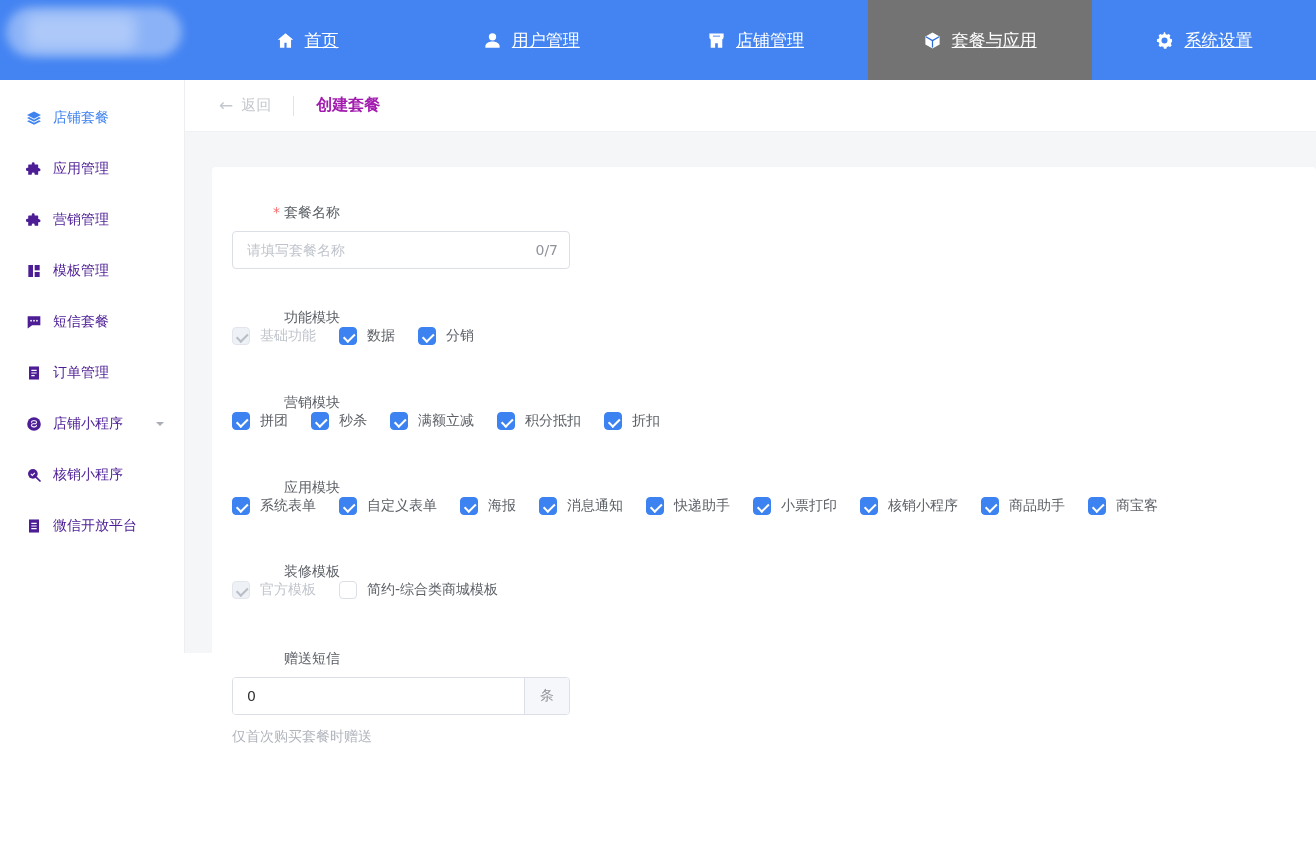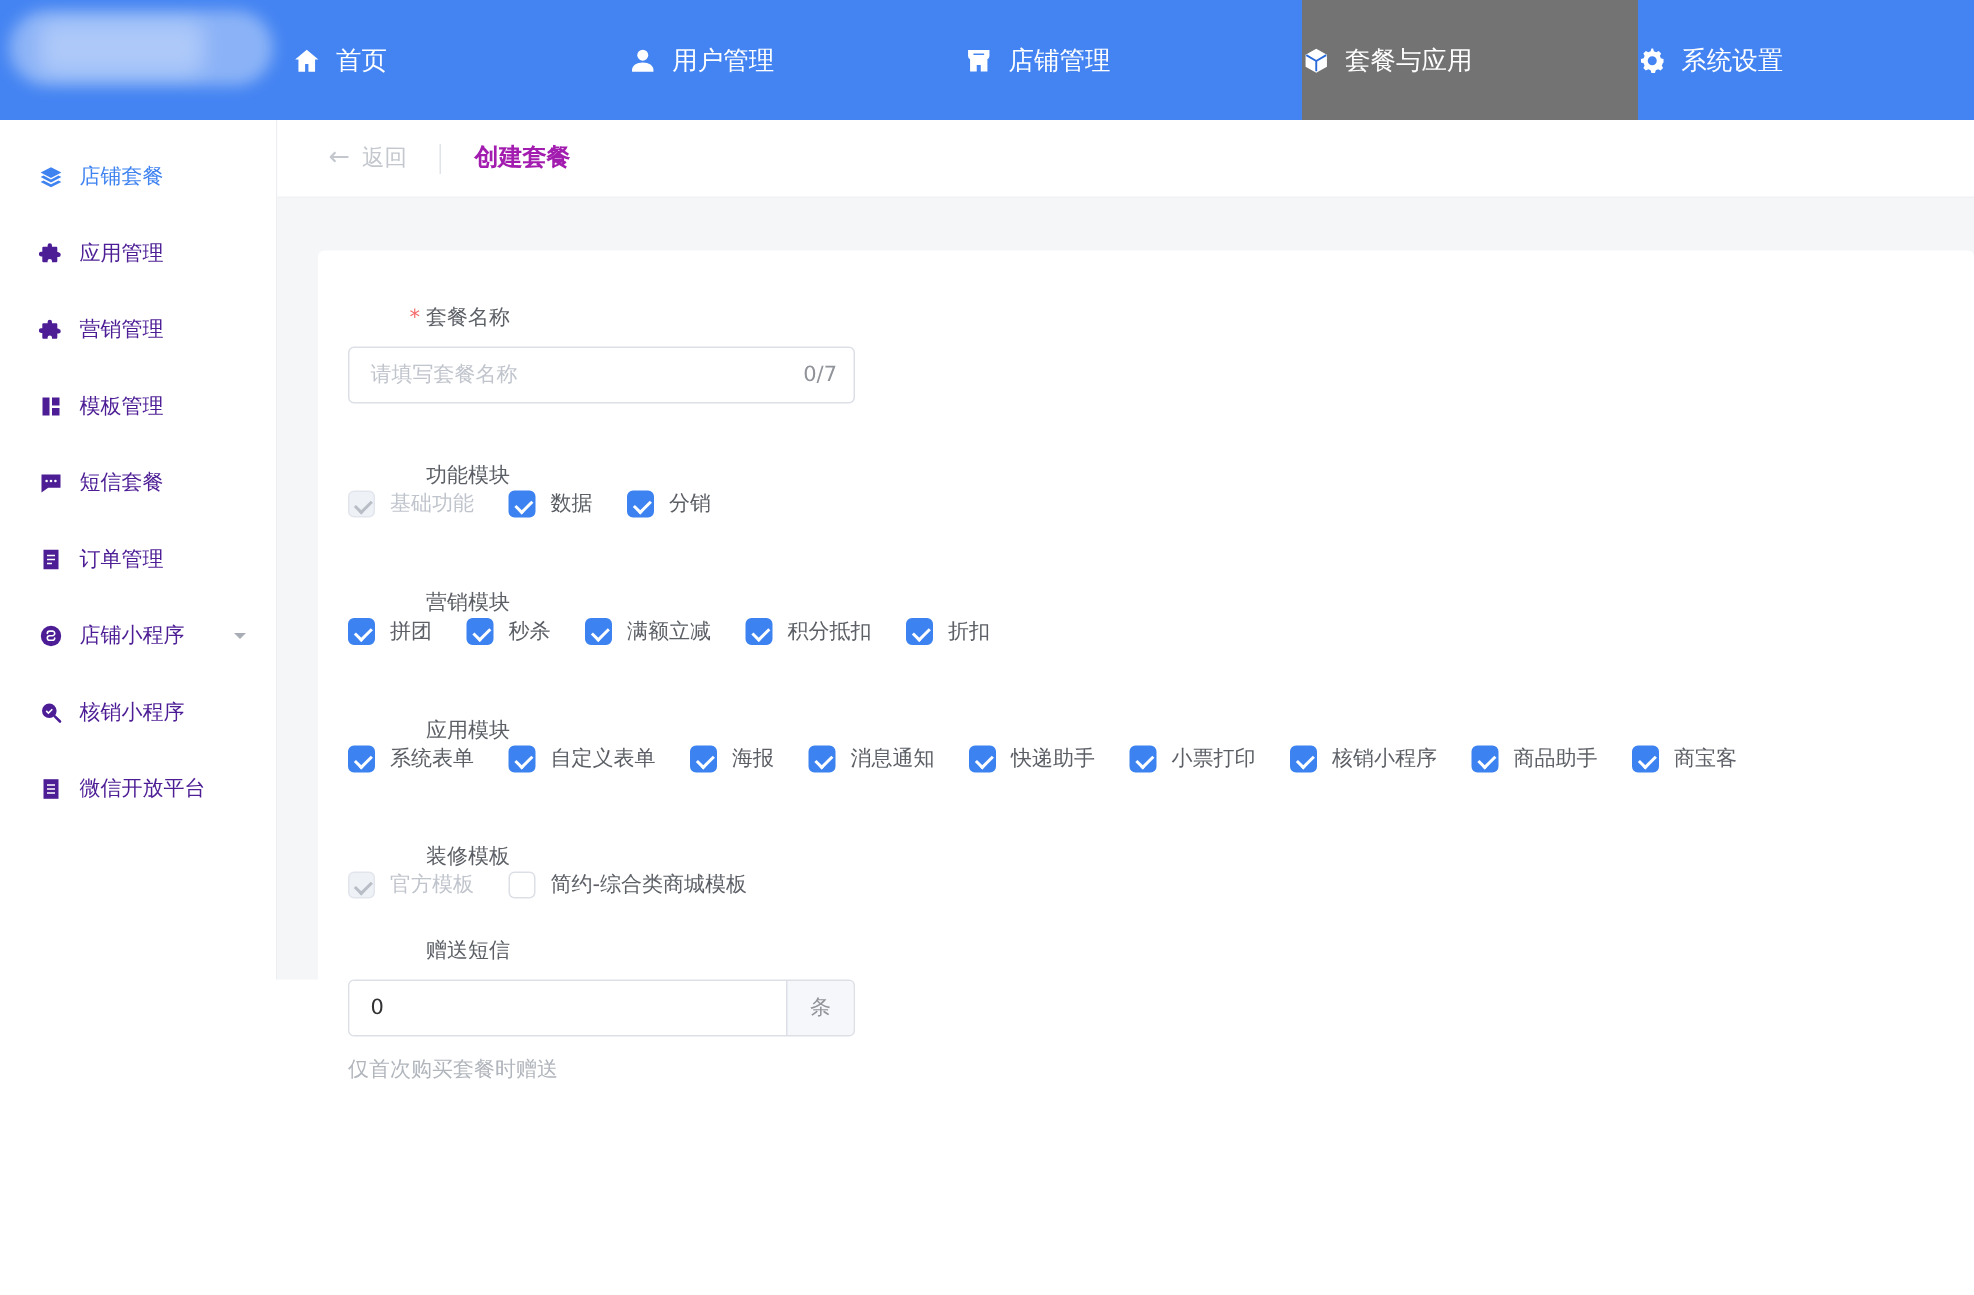--- a/index.html
+++ b/index.html
@@ -7,22 +7,22 @@
     font-family:"DejaVu Sans","Liberation Sans",sans-serif; background:#fff; }
 
   
   .navbar { height:80px; background:#4484f2; display:flex; }
   .logo-area { width:195px; position:relative; }
   .logo-blur { position:absolute; left:6px; top:7px; width:176px; height:50px;
     border-radius:26px; background:rgba(255,255,255,.38); filter:blur(5px); }
   .logo-blur2 { position:absolute; left:26px; top:14px; width:110px; height:36px;
     border-radius:10px; background:rgba(255,255,255,.30); filter:blur(7px); }
   .nav-items { flex:1; display:flex; }
-  .nav-item { flex:1; display:flex; align-items:center; justify-content:flex-start;
-    gap:10px; color:#fff; font-size:17px; cursor:pointer; }
+  .nav-item { flex:1; display:flex; align-items:center; justify-content:center;
+    gap:10px; color:#fff; font-size:17px; cursor:pointer;text-decoration:underline; }
   .nav-item.active { background:#737373; }
   .nav-icon { width:19px; height:19px; display:inline-flex; }
   .nav-icon svg { width:19px; height:19px; }
 
   
   .main { display:flex; height:573px; }
   .sidebar { width:185px; background:#fff; border-right:1px solid #eceef2;
     padding-top:12px; flex-shrink:0; }
   .sidebar-item { height:51px; display:flex; align-items:center; gap:11px;
     padding:0 20px 0 26px; font-size:14px; color:#4c1d95; cursor:pointer; }
@@ -48,21 +48,21 @@
   .form-row { display:flex; align-items:flex-start;flex-direction:column; }
   .form-label { width:128px; flex-shrink:0; text-align:right; font-size:14px;
     color:#5c6066; line-height:18px; white-space:nowrap; }
   .form-label.required::before { content:"*"; color:#f56c6c; margin-right:4px; }
   .form-control { margin-left:20px; flex:1; min-width:0; }
 
   .row-name { margin-bottom:39px; }
   .row-name .form-label { line-height:38px; }
   .row-feature, .row-marketing { margin-bottom:48px; }
   .row-app { margin-bottom:47px; }
-  .row-template { margin-bottom:16px; }
+  .row-template { margin-bottom:40px; }
   .row-sms { margin-bottom:28px; }
   .row-sms .form-label { line-height:38px; }
   .row-intro .form-label { padding-top:11px; }
 
   .text-input-wrap { position:relative; width:338px; }
   .text-input { width:338px; height:38px; border:1px solid #dcdfe6; border-radius:4px;
     padding:0 52px 0 14px; font-size:14px; color:#303133; outline:none;
     font-family:inherit; }
   .text-input::placeholder { color:#c0c4cc; }
   .char-counter { position:absolute; right:12px; top:0; line-height:38px;

